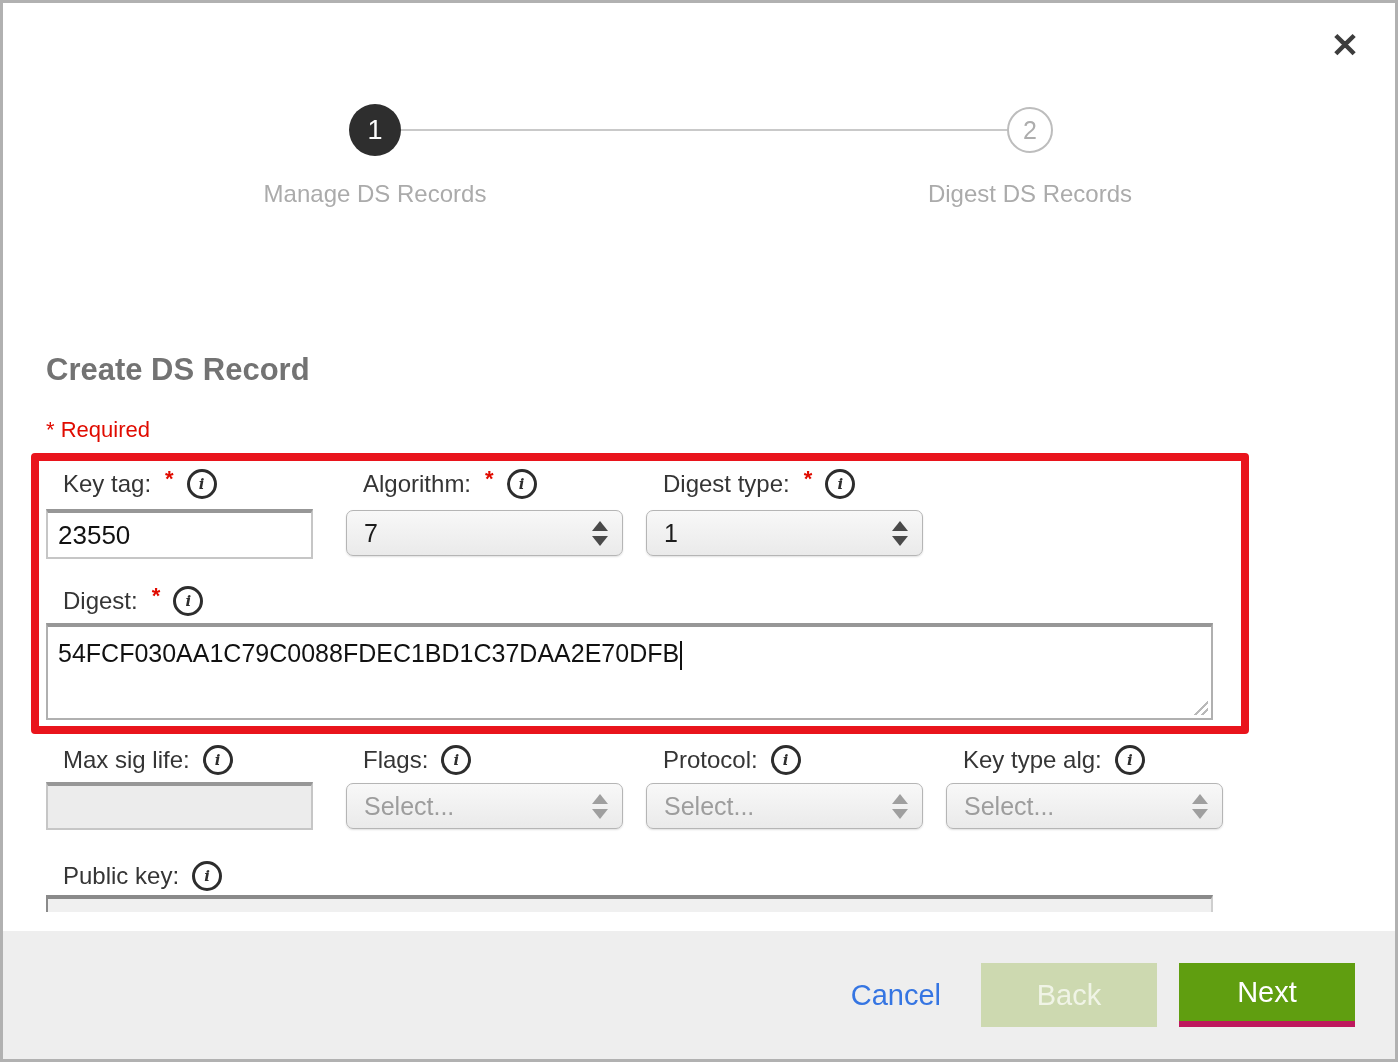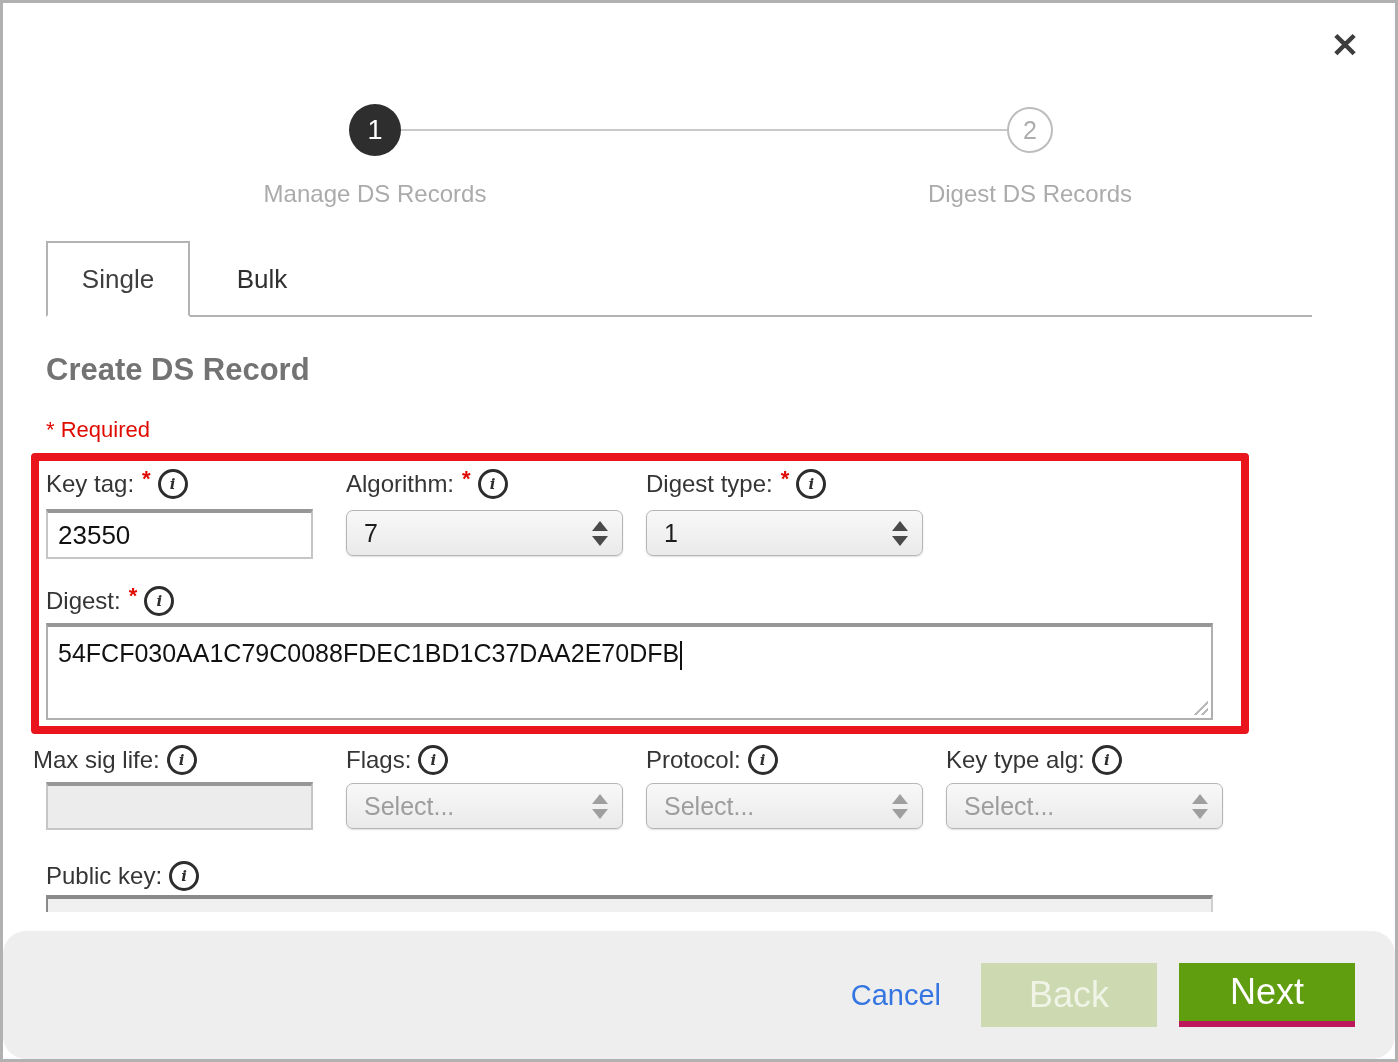--- a/index.html
+++ b/index.html
@@ -30,22 +30,22 @@
   .tab.inactive {color:#2f2f2f; margin-left:2px;}
 
   .page-title {position:absolute; left:43px; top:349px; font-size:31px; font-weight:bold; color:#737373;}
   .required-note {position:absolute; left:43px; top:414px; font-size:22px; color:#e00b00;}
 
   
   .highlight-box {position:absolute; left:28px; top:450px; width:1218px; height:281px;
                   border:8px solid #e9141c; border-radius:4px; box-sizing:border-box; pointer-events:none;}
 
   
-  .field-label {position:absolute; display:flex; align-items:center; gap:7px;
-                font-size:24px; color:#353535; white-space:nowrap;}
+  .field-label {position:absolute; display:flex; align-items:center; gap:13px;
+                font-size:24px; color:#353535; white-space:nowrap;margin-left:17px;}
   .req {color:#e00b00; font-weight:bold; font-size:22px; position:relative; top:-5px; margin-left:1px;}
   .info-icon {width:24px; height:24px; border:3px solid #2d2d2d; border-radius:50%; flex:0 0 auto;
               display:inline-flex; align-items:center; justify-content:center;
               font-family:"DejaVu Serif", serif; font-style:italic; font-weight:bold;
               font-size:15px; color:#2d2d2d; cursor:pointer;}
 
   
   .text-input {position:absolute; box-sizing:border-box; background:#fff;
                border:2px solid #c6c6c6; border-top:4px solid #979797;
                font-size:26px; padding:0 10px; color:#111; font-family:inherit;}
@@ -66,44 +66,40 @@
              font-size:25px; padding:12px 28px 0 10px; color:#111; overflow:hidden;}
   .cursor {display:inline-block; width:2px; height:29px; background:#111; vertical-align:middle; margin-left:1px;}
   .resize-handle {position:absolute; right:3px; bottom:3px; width:17px; height:17px;
                   background:repeating-linear-gradient(-45deg, transparent 0 3px, #b9b9b9 3px 5px);
                   clip-path:polygon(100% 0, 100% 100%, 0 100%); cursor:nwse-resize;}
   .textarea-stub {position:absolute; box-sizing:border-box; background:#f0f0f0;
                   border-left:2px solid #8a8a8a; border-right:2px solid #cfcfcf; border-top:4px solid #8a8a8a;}
 
   
   .footer {position:absolute; left:0; bottom:0; width:100%; height:128px; background:#eeeeee;
-           display:flex; align-items:center; justify-content:flex-end; box-sizing:border-box; padding-right:40px;border-radius:23px;}
+           display:flex; align-items:center; justify-content:flex-end; box-sizing:border-box; padding-right:40px;}
   .cancel-link {color:#3575e2; font-size:29px; cursor:pointer; margin-right:40px;}
   .btn {width:176px; height:64px; display:flex; align-items:center; justify-content:center;
-        font-size:36px; box-sizing:border-box; cursor:pointer; font-family:inherit; border:none;}
+        font-size:29px; box-sizing:border-box; cursor:pointer; font-family:inherit; border:none;}
   .btn-back {background:#cdd9b0; color:#f0f4e6; margin-right:22px; cursor:default;}
   .btn-next {background:#609e10; border-bottom:6px solid #be185d; color:#ffffff; padding-bottom:0;}
 </style>
 </head>
 <body>
 
 <div class="modal">
 
   <div class="close-btn">✕</div>
 
   <div class="step-line"></div>
   <div class="step-circle active">1</div>
   <div class="step-circle inactive">2</div>
   <div class="step-label one">Manage DS Records</div>
   <div class="step-label two">Digest DS Records</div>
 
-  <div class="tabs">
-    <div class="tab active">Single</div>
-    <div class="tab inactive">Bulk</div>
-  </div>
 
   <div class="page-title">Create DS Record</div>
   <div class="required-note">* Required</div>
 
   <div class="highlight-box"></div>
 
   <div class="field-label" style="left:43px; top:466px;">
     <span>Key tag:</span>
     <span class="req">*</span>
     <span class="info-icon">i</span>
@@ -138,21 +134,21 @@
   <div class="field-label" style="left:43px; top:583px;">
     <span>Digest:</span>
     <span class="req">*</span>
     <span class="info-icon">i</span>
   </div>
   <div class="textarea" style="left:43px; top:620px; width:1167px; height:97px;">
     <span>54FCF030AA1C79C0088FDEC1BD1C37DAA2E70DFB</span><span class="cursor"></span>
     <span class="resize-handle"></span>
   </div>
 
-  <div class="field-label" style="left:30px; top:742px;">
+  <div class="field-label" style="left:43px; top:742px;">
     <span>Max sig life:</span>
     <span class="info-icon">i</span>
   </div>
   <div class="field-label" style="left:343px; top:742px;">
     <span>Flags:</span>
     <span class="info-icon">i</span>
   </div>
   <div class="field-label" style="left:643px; top:742px;">
     <span>Protocol:</span>
     <span class="info-icon">i</span>

